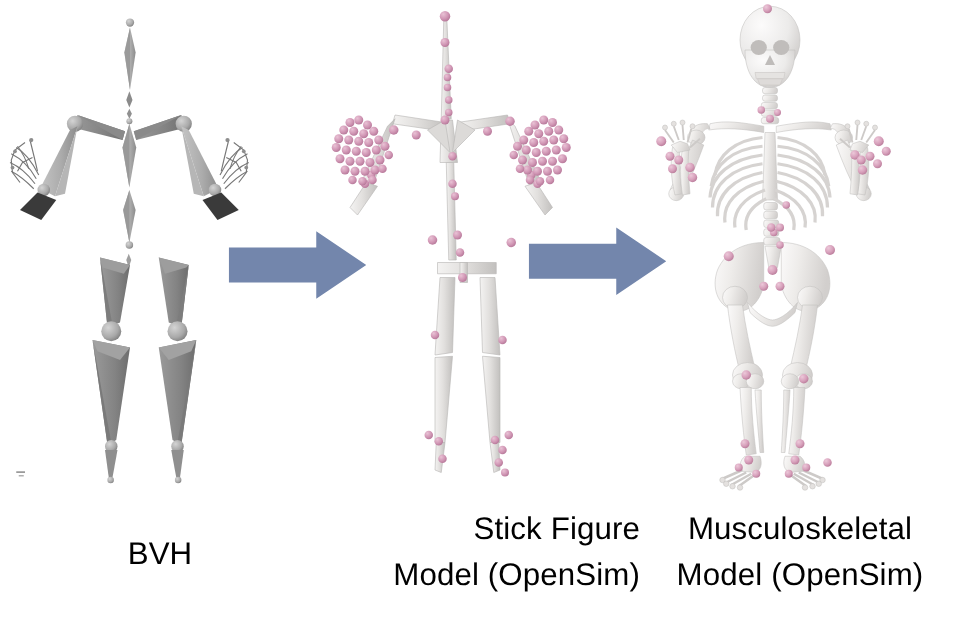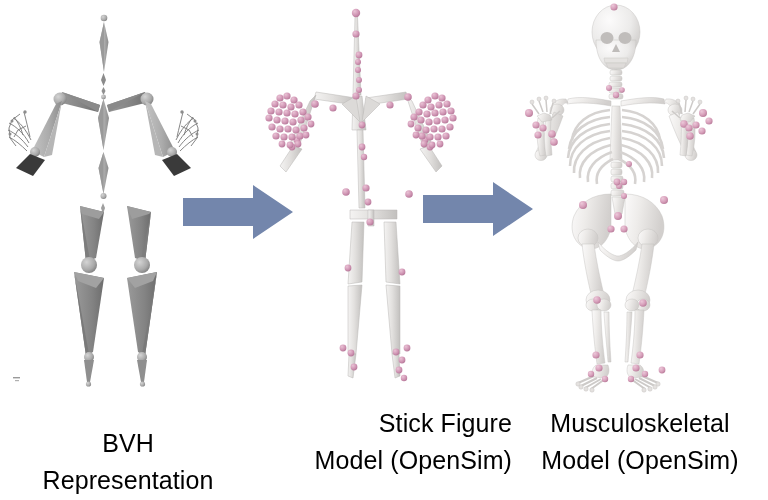--- a/index.html
+++ b/index.html
@@ -575,21 +575,20 @@
         <circle cx="124" cy="368" r="3.6" fill="url(#mk2)"></circle>
         <circle cx="133" cy="374" r="3.2" fill="url(#mk2)"></circle>
         <circle cx="119" cy="379" r="3.2" fill="url(#mk2)"></circle>
         <circle cx="150" cy="370" r="3.4" fill="url(#mk2)"></circle>
       </g>
     </svg>
   </div>
 
   <div class="caption" id="caption-bvh" style="color: rgb(0, 0, 0); margin-top: 20px;">
     <span class="line">BVH</span>
-    <span class="line">Representation</span>
   </div>
 
   <div class="caption" id="caption-stick" style="color: rgb(0, 0, 0); text-align: right;">
     <span class="line">Stick Figure</span>
     <span class="line">Model (OpenSim)</span>
   </div>
 
   <div class="caption" id="caption-msk" style="color: rgb(0, 0, 0);">
     <span class="line">Musculoskeletal</span>
     <span class="line">Model (OpenSim)</span>

